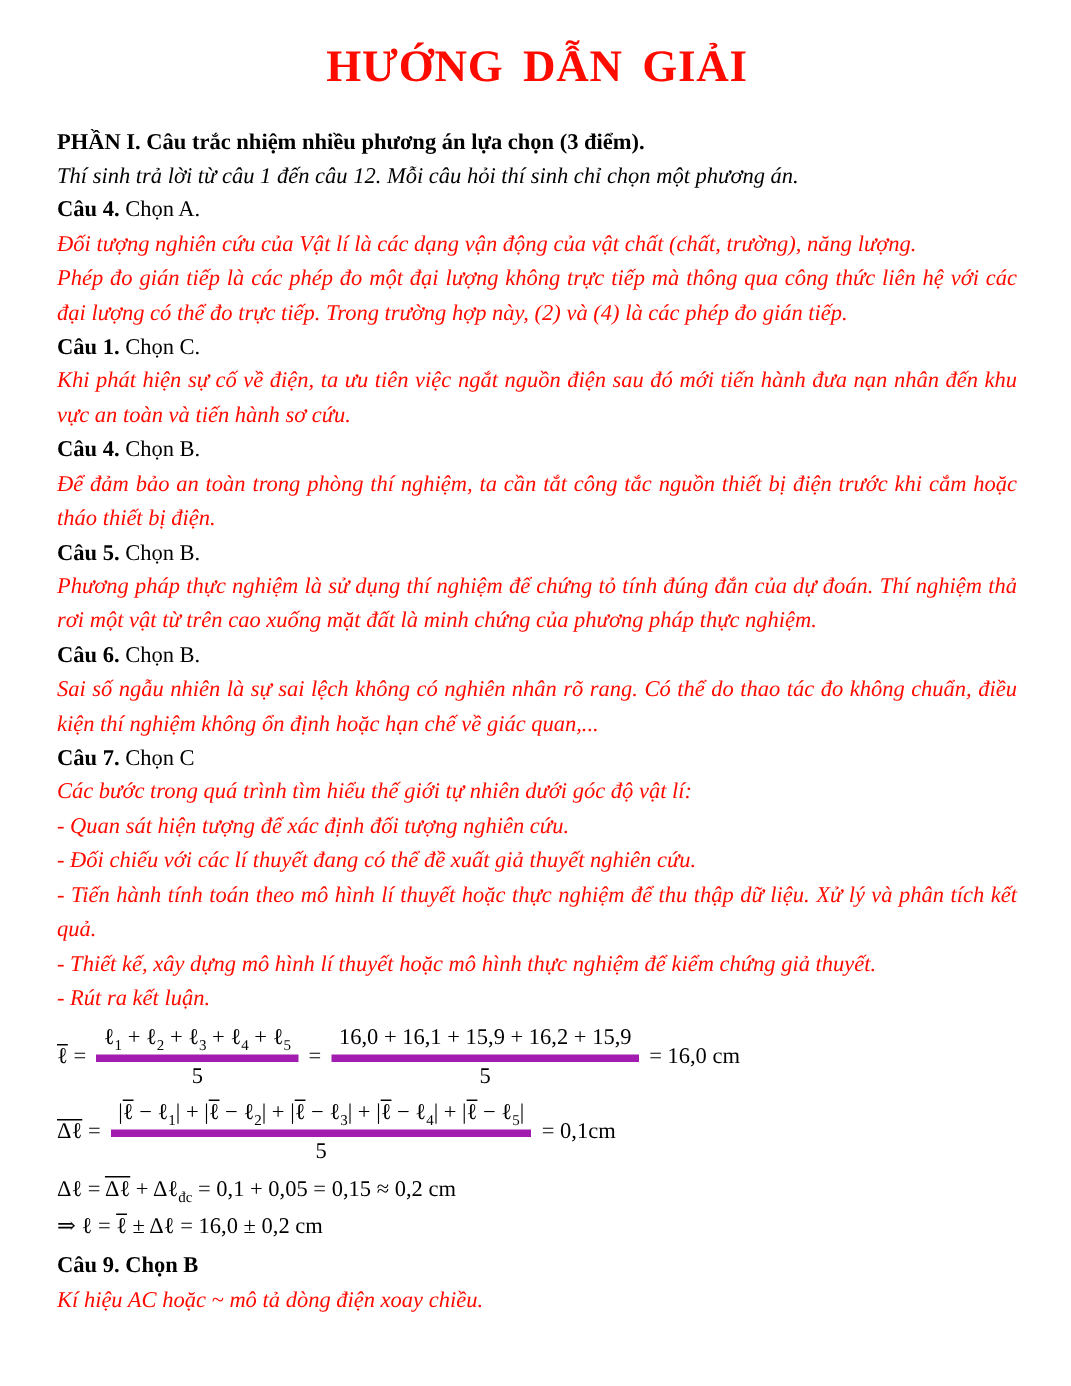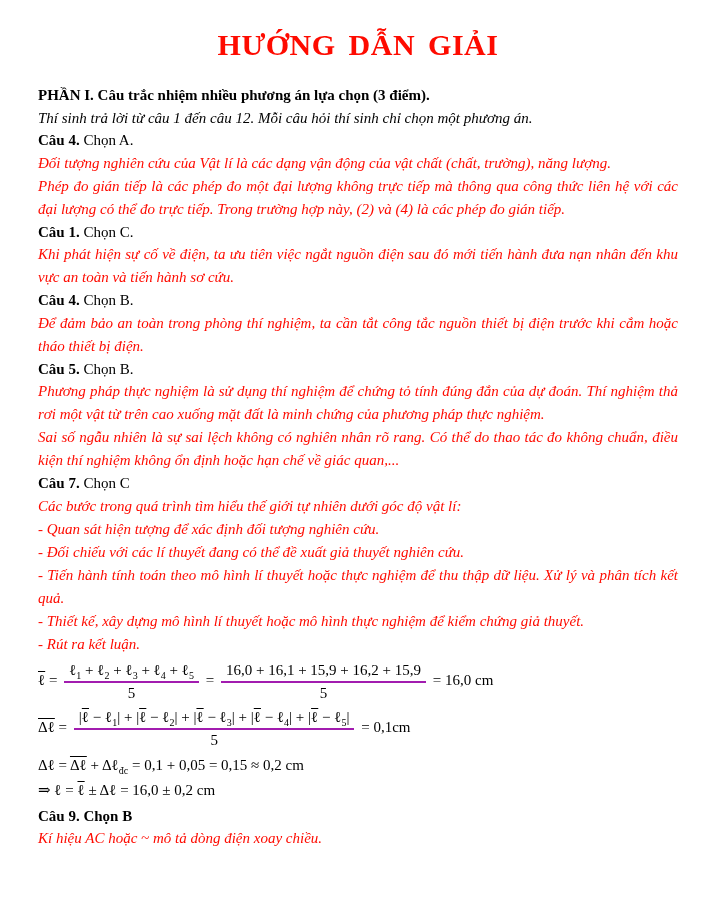--- a/index.html
+++ b/index.html
@@ -20,21 +20,21 @@
   .bold { font-weight: 700; }
   .italic { font-style: italic; }
   .red { color: var(--red); font-style: italic; text-align: justify; line-height: 23px; }
   .question .q-label { font-weight: 700; }
   .question-bold { font-weight: 700; }
   .math { margin: 5px 0; line-height: 20px; }
   .math .frac {
     display: inline-flex; flex-direction: column; vertical-align: middle;
     text-align: center; margin: 0 3px; line-height: 19px;
   }
-  .math .frac .num { border-bottom: 2px solid #a21caf; padding: 0 5px 1px; white-space: nowrap; }
+  .math .frac .num { border-bottom: 5px solid #a21caf; padding: 0 5px 1px; white-space: nowrap; }
   .math .frac .den { padding-top: 1px; }
   .math sub { font-size: 10px; line-height: 0; }
   .ov { text-decoration: overline; }
 </style>
 </head>
 <body>
 
 <div class="page">
   <h1 class="doc-title">HƯỚNG DẪN GIẢI</h1>
   <div id="doc">
@@ -42,20 +42,21 @@
       <div class="para italic">Thí sinh trả lời từ câu 1 đến câu 12. Mỗi câu  hỏi thí sinh chỉ chọn một phương án.</div>
       <div class="para question"><span class="q-label">Câu 4.</span><span class="q-answer"> Chọn A.</span></div>
       <div class="para red">Đối tượng nghiên cứu của Vật lí là các dạng vận động của vật chất (chất, trường), năng lượng.</div>
       <div class="para red">Phép đo gián tiếp là các phép đo một đại lượng không trực tiếp mà thông qua công thức liên hệ với các đại lượng có thể đo trực tiếp. Trong trường hợp này, (2) và (4) là các phép đo gián tiếp.</div>
       <div class="para question"><span class="q-label">Câu 1.</span><span class="q-answer"> Chọn C.</span></div>
       <div class="para red">Khi phát hiện sự cố về điện, ta ưu tiên việc ngắt nguồn điện sau đó mới tiến hành đưa nạn nhân đến khu vực an toàn và tiến hành sơ cứu.</div>
       <div class="para question"><span class="q-label">Câu 4.</span><span class="q-answer"> Chọn B.</span></div>
       <div class="para red">Để đảm bảo an toàn trong phòng thí nghiệm, ta cần tắt công tắc nguồn thiết bị điện trước khi cắm hoặc tháo thiết bị điện.</div>
       <div class="para question"><span class="q-label">Câu 5.</span><span class="q-answer"> Chọn B.</span></div>
       <div class="para red">Phương pháp thực nghiệm là sử dụng thí nghiệm để chứng tỏ tính đúng đắn của dự đoán. Thí nghiệm thả rơi một vật từ trên cao xuống mặt đất là minh chứng của phương pháp thực nghiệm.</div>
+      <div class="para question"><span class="q-label">Câu 6.</span><span class="q-answer"> Chọn B.</span></div>
       <div class="para red">Sai số ngẫu nhiên là sự sai lệch không có nghiên nhân rõ rang. Có thể do thao tác đo không chuẩn, điều kiện thí nghiệm không ổn định hoặc hạn chế về giác quan,...</div>
       <div class="para question"><span class="q-label">Câu 7.</span><span class="q-answer"> Chọn C</span></div>
       <div class="para red">Các bước trong quá trình tìm hiểu thế giới tự nhiên dưới góc độ vật lí:</div>
       <div class="para red">- Quan sát hiện tượng để xác định đối tượng nghiên cứu.</div>
       <div class="para red">- Đối chiếu với các lí thuyết đang có thể đề xuất giả thuyết nghiên cứu.</div>
       <div class="para red">- Tiến hành tính toán theo mô hình lí thuyết hoặc thực nghiệm để thu thập dữ liệu. Xử lý và phân tích kết quả.</div>
       <div class="para red">- Thiết kế, xây dựng mô hình lí thuyết hoặc mô hình thực nghiệm để kiểm chứng giả thuyết.</div>
       <div class="para red">- Rút ra kết luận.</div>
       <div class="para math"><span class="ov">ℓ</span> = <span class="frac">
           <span class="num">ℓ<sub>1</sub> + ℓ<sub>2</sub> + ℓ<sub>3</sub> + ℓ<sub>4</sub> + ℓ<sub>5</sub></span>

